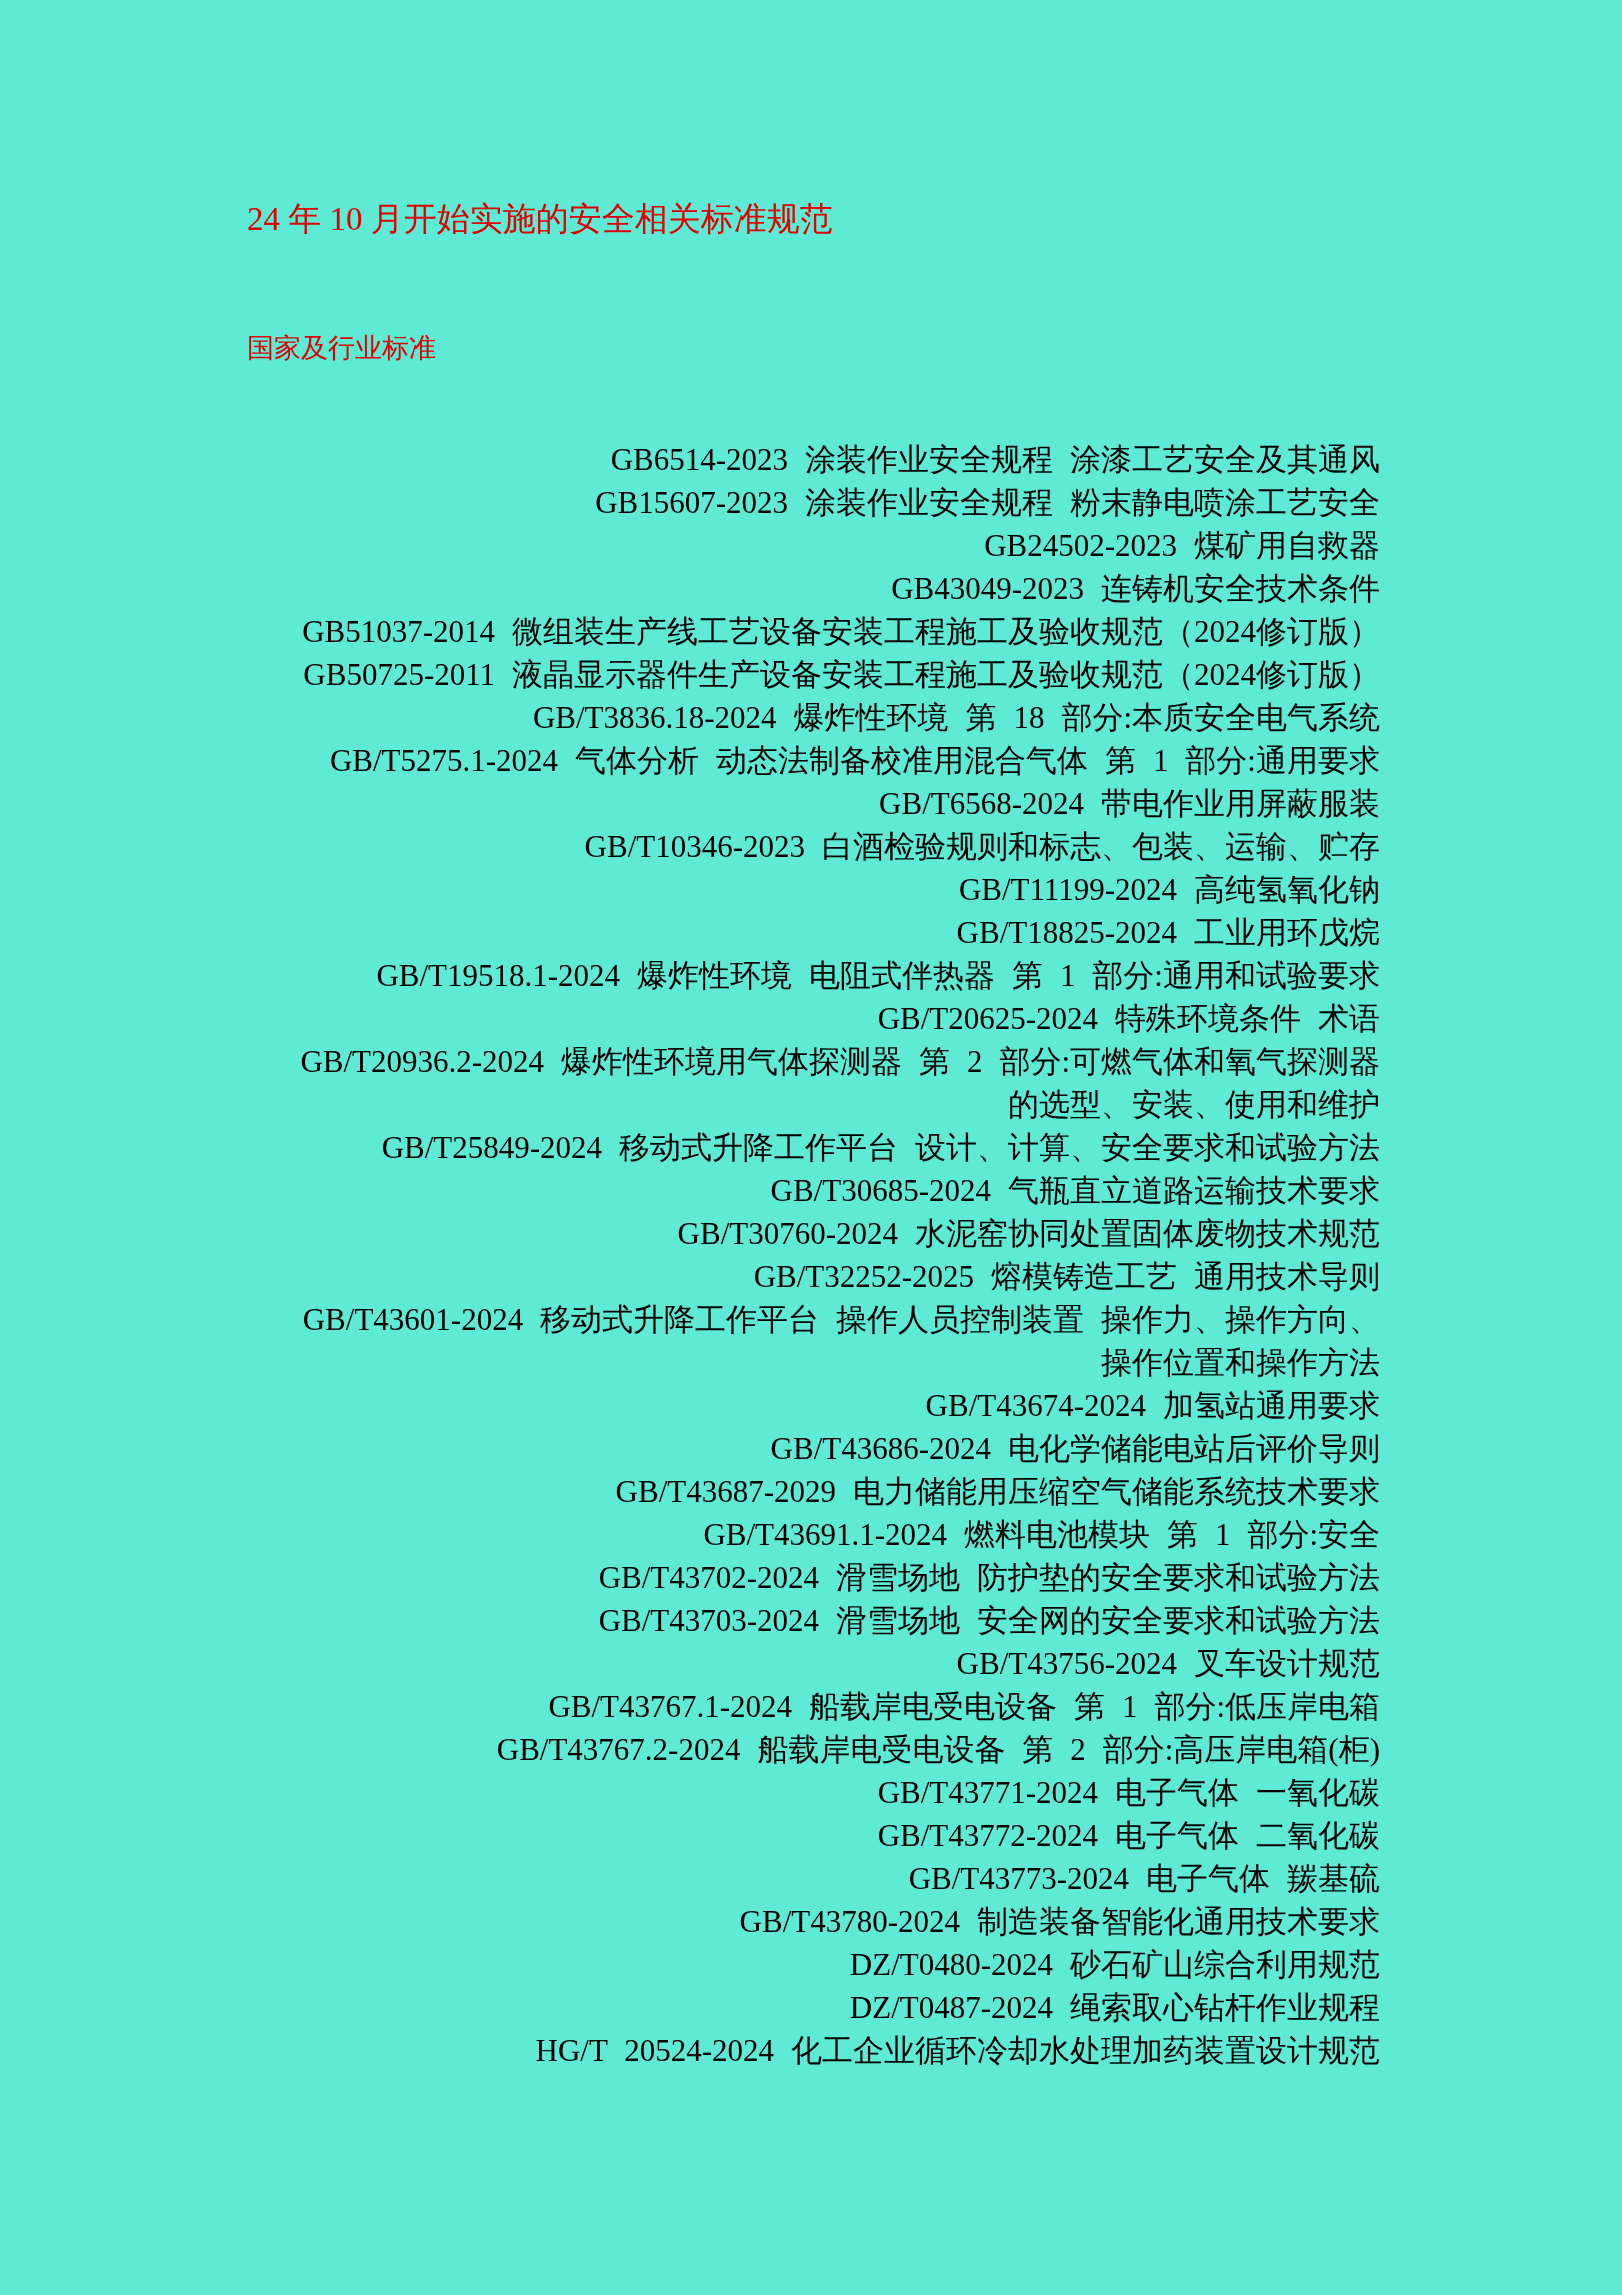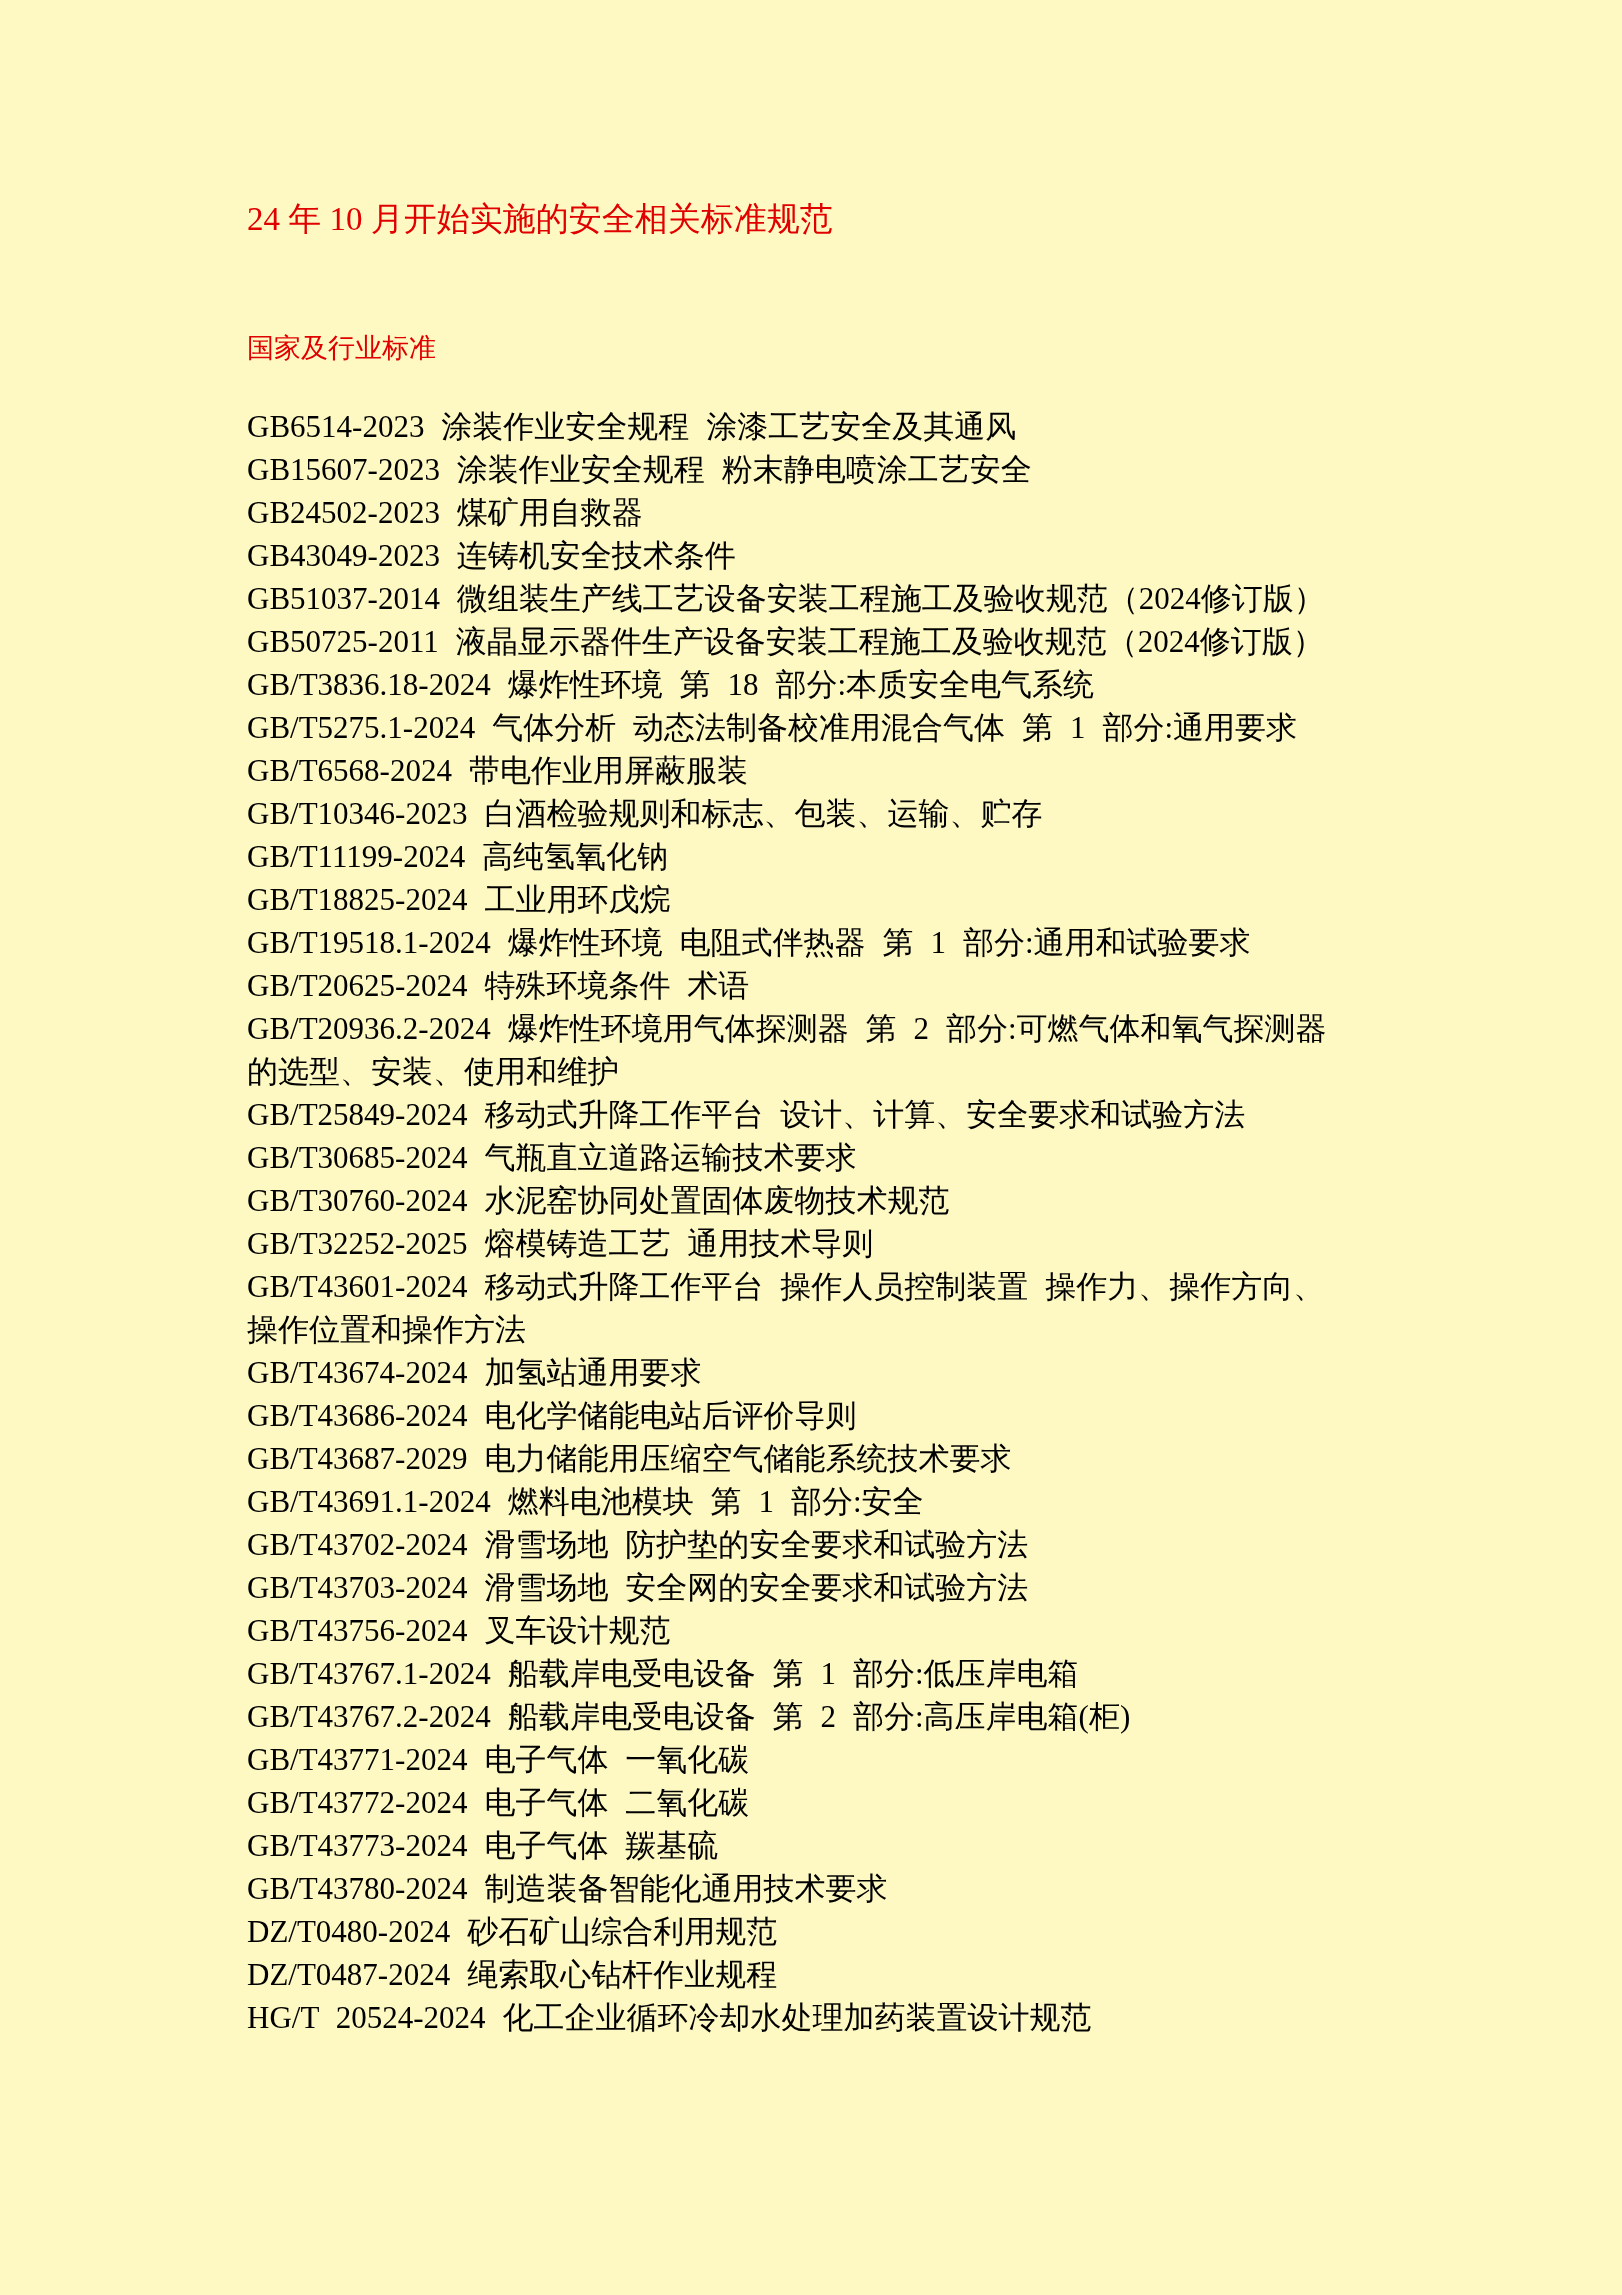--- a/index.html
+++ b/index.html
@@ -10,21 +10,21 @@
     color: #000000;
     font-family: "Liberation Serif", "DejaVu Serif", serif;
     position: relative;
     overflow: hidden;
   }
   .page {
     position: absolute;
     left: 0; top: 0;
     width: 1623px;
     height: 2295px;
-    background: #fef9c3;
+    background: #5eead4;
   }
   .doc-title {
     position: absolute;
     left: 247px;
     top: 198px;
     margin: 0;
     font-size: 33px;
     line-height: 43px;
     font-weight: normal;
     color: #e00000;
@@ -37,25 +37,26 @@
     margin: 0;
     font-size: 27px;
     line-height: 43px;
     font-weight: normal;
     color: #e00000;
     white-space: pre;
   }
   .standards-list {
     position: absolute;
     left: 247px;
-    top: 405px;
+    top: 438px;
     width: 1133px;
     font-size: 31px;
     line-height: 43px;
     word-spacing: 9.2px;
+    text-align: right;
   }
   .standard-line {
     margin: 0;
     padding: 0;
     white-space: pre-wrap;
   }
 </style>
 </head>
 <body>
 

